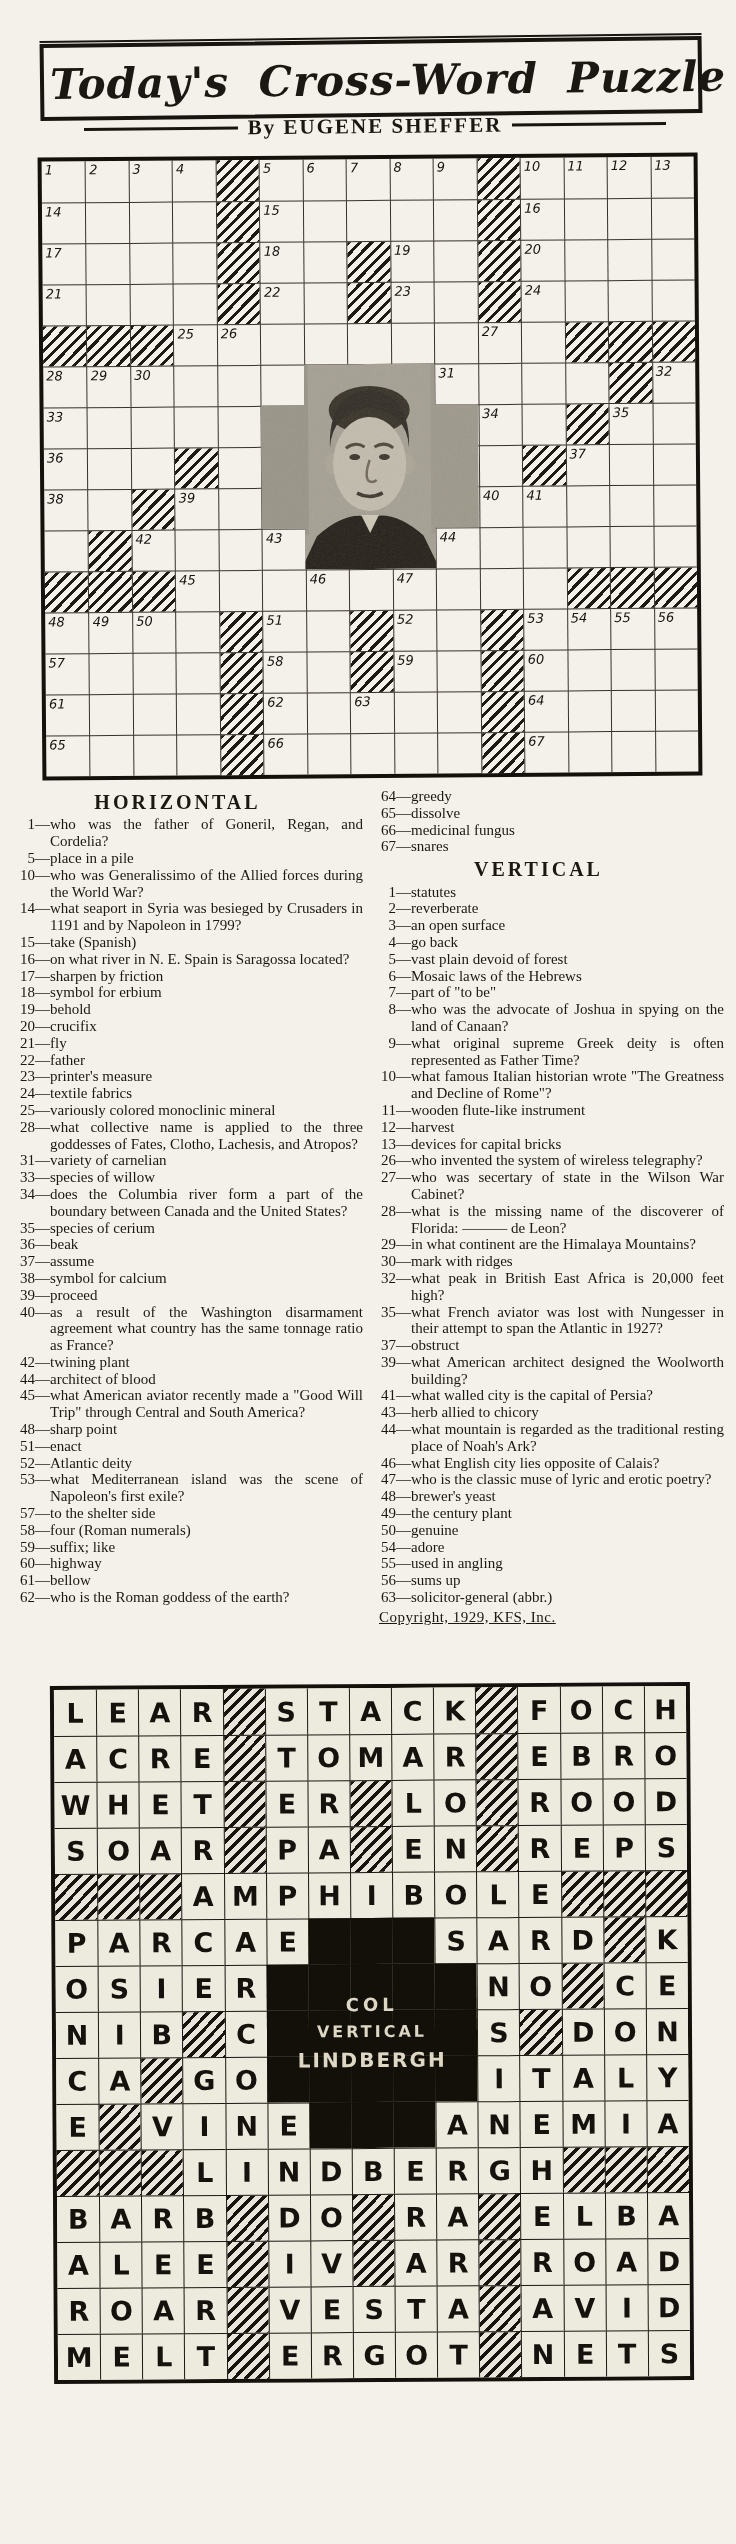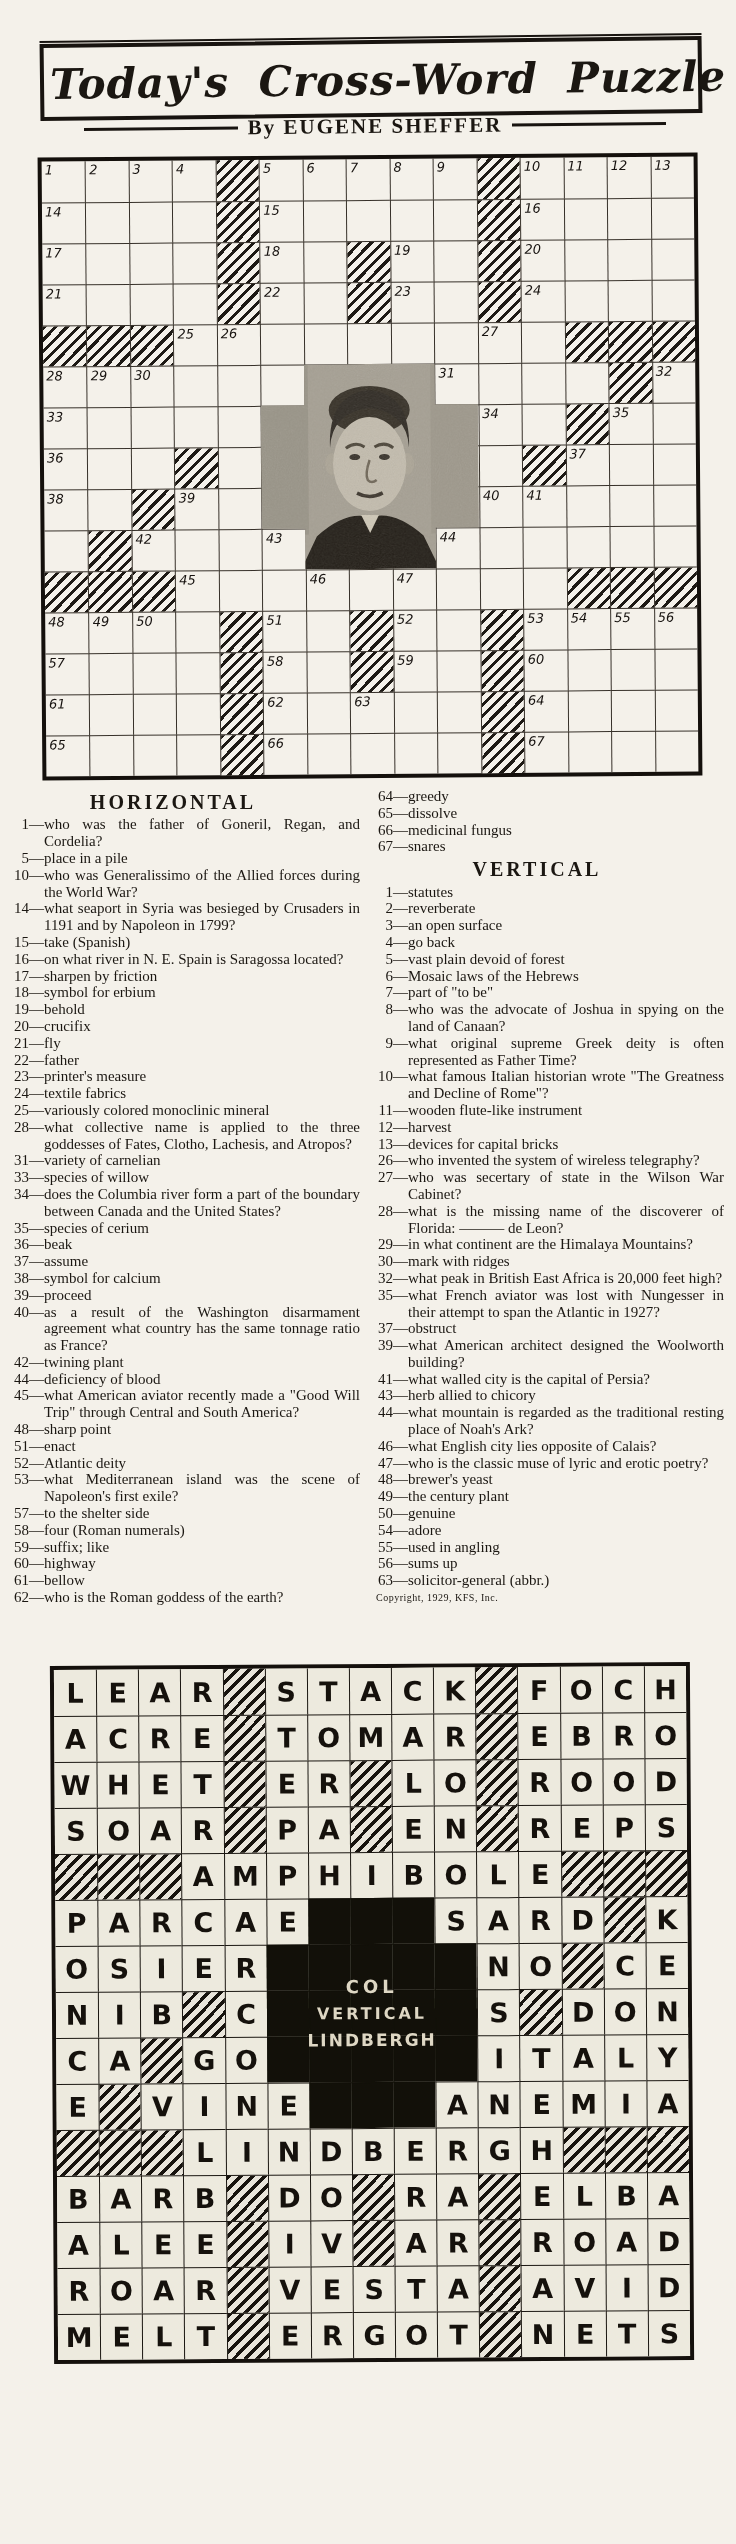--- a/index.html
+++ b/index.html
@@ -34,31 +34,31 @@
   .cell.black{background:repeating-linear-gradient(135deg,#1d1914 0 3px,#f4f1ea 3px 8px);}
   .cell .num{
     position:absolute;top:1px;left:3px;font:italic 13px "DejaVu Sans",sans-serif;color:#171310;
   }
   .photo-overlay{
     position:absolute;left:33.3333%;top:205px;width:33.3333%;height:205px;z-index:3;
     clip-path:polygon(20% 0,80% 0,80% 20%,100% 20%,100% 80%,80% 80%,80% 100%,20% 100%,20% 80%,0 80%,0 20%,20% 20%);
   }
   .photo-overlay svg{display:block;width:100%;height:100%;}
   
-  .clues{display:flex;gap:12px;margin:10px 8px 0 12px;font-size:15px;line-height:1.12;}
+  .clues{display:flex;gap:12px;margin:10px 8px 0 18px;font-size:15px;line-height:1.12;}
   .clue-col{flex:1;min-width:0;}
   .section-head{
     font-weight:bold;text-align:center;font-size:20px;letter-spacing:3px;
     margin:3px 30px 3px 0;font-family:"Liberation Serif",serif;
   }
   .clue{display:flex;}
   .clue-num{flex:0 0 32px;text-align:right;white-space:nowrap;}
   .clue-num::after{content:"\2014";}
   .clue-text{flex:1;text-align:justify;padding-right:4px;}
-  .copyright{margin-top:3px;font-size:10px;letter-spacing:.5px;}
+  .copyright{margin-top:3px;font-size:15px;letter-spacing:.5px;text-decoration:underline;}
   
   .sol-wrap{
     position:relative;margin:58px 44px 0 52px;border:4px solid #14100c;
     background:#e9e5db;transform:rotate(-0.35deg);
   }
   .sol{display:grid;grid-template-columns:repeat(15,1fr);grid-auto-rows:46px;}
   .scell{
     border-left:1px solid #1b1712;border-top:1px solid #1b1712;box-sizing:border-box;
     display:flex;align-items:center;justify-content:center;
     font-family:"DejaVu Sans",sans-serif;font-weight:bold;font-size:27px;color:#15110c;
@@ -68,21 +68,21 @@
   .sol .scell:nth-child(-n+15){border-top:none;}
   .scell.black{background:repeating-linear-gradient(135deg,#17130e 0 3.5px,#e9e5db 3.5px 8.5px);}
   .scell.solid{background:#121009;border-color:#121009;}
   .sol-label{
     position:absolute;left:33.3333%;top:276px;width:33.3333%;height:138px;z-index:4;
     display:flex;flex-direction:column;align-items:center;justify-content:center;gap:7px;
     color:#ded7c4;font-family:"DejaVu Sans",sans-serif;font-weight:bold;pointer-events:none;
   }
   .sol-label .l1{font-size:18px;letter-spacing:4px;}
   .sol-label .l2{font-size:16px;letter-spacing:3px;}
-  .sol-label .l3{font-size:17px;letter-spacing:2px;}
+  .sol-label .l3{font-size:20px;letter-spacing:2px;}
 </style>
 </head>
 <body>
 
 <div class="title-box">
   <div class="title">Today's Cross-Word Puzzle</div>
 </div>
 <div class="byline-row">
   <div class="byline-rule"></div>
   <div class="byline">By EUGENE SHEFFER</div>
@@ -583,21 +583,21 @@
         <div class="clue">
           <span class="clue-num">40</span>
           <span class="clue-text">as a result of the Washington disarmament agreement what country has the same tonnage ratio as France?</span>
         </div>
         <div class="clue">
           <span class="clue-num">42</span>
           <span class="clue-text">twining plant</span>
         </div>
         <div class="clue">
           <span class="clue-num">44</span>
-          <span class="clue-text">deficiency of blood</span>
+          <span class="clue-text">architect of blood</span>
         </div>
         <div class="clue">
           <span class="clue-num">45</span>
           <span class="clue-text">what American aviator recently made a "Good Will Trip" through Central and South America?</span>
         </div>
         <div class="clue">
           <span class="clue-num">48</span>
           <span class="clue-text">sharp point</span>
         </div>
         <div class="clue">

